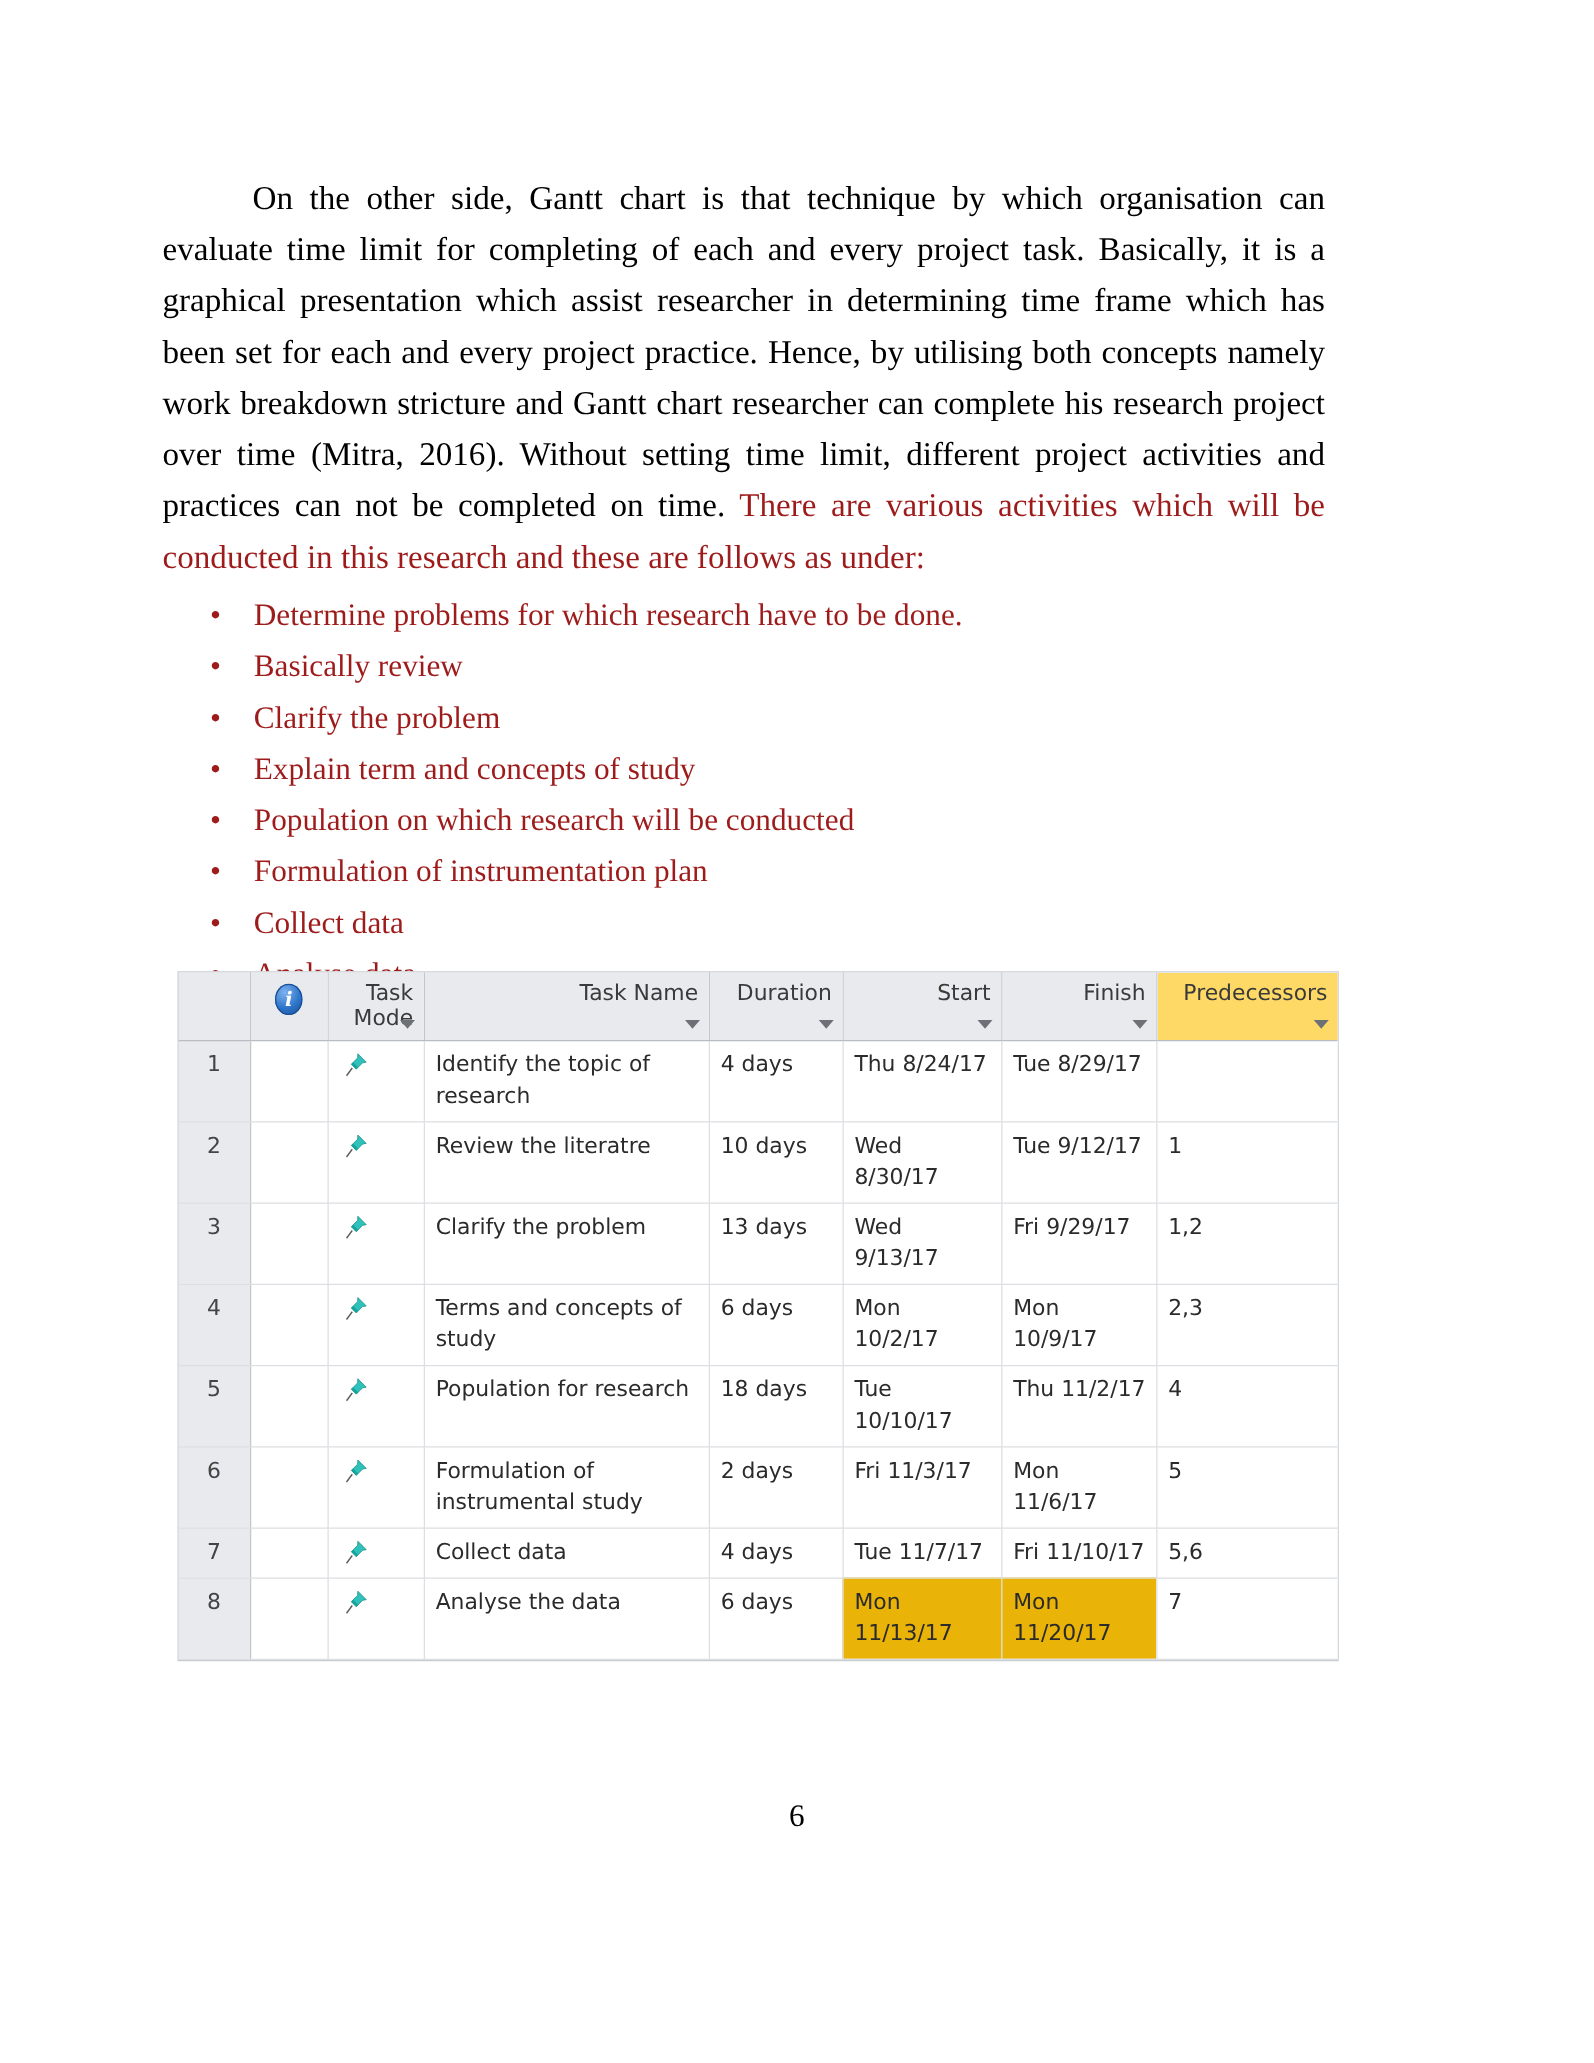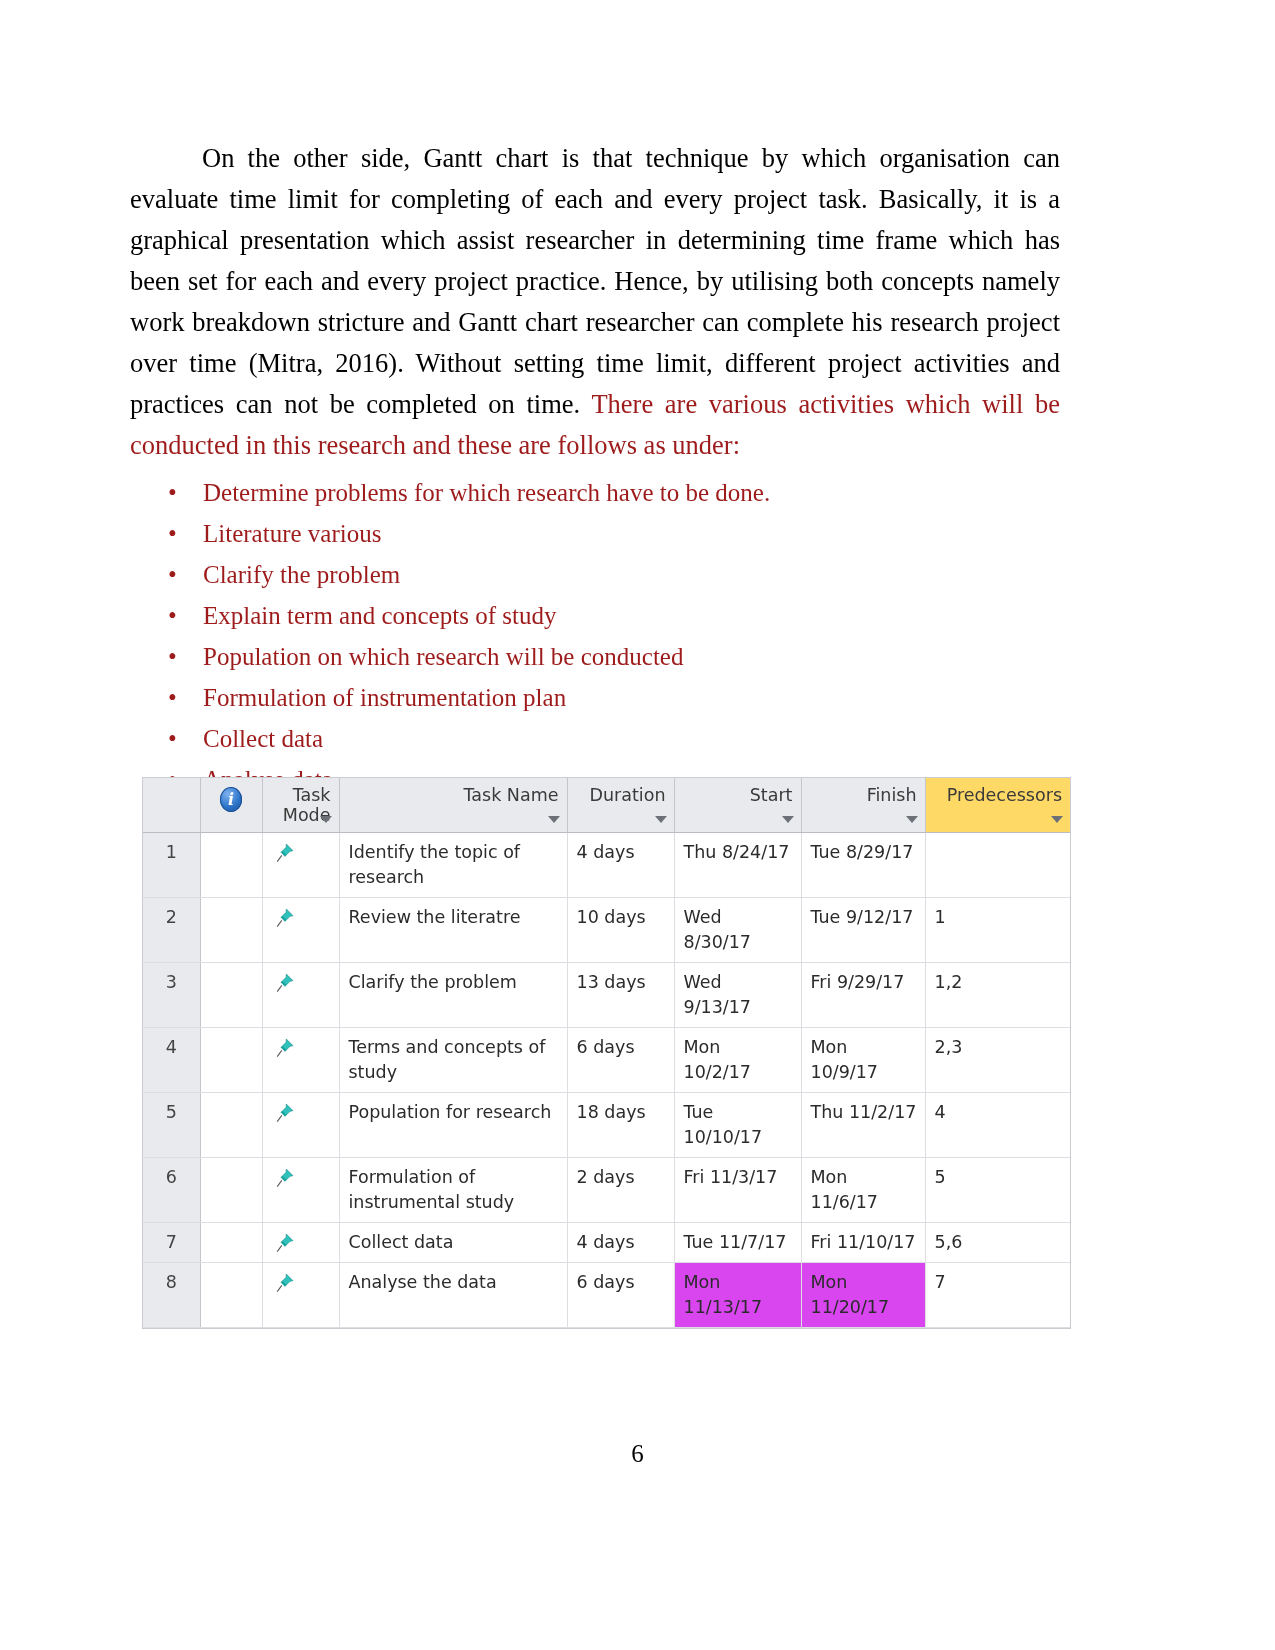--- a/index.html
+++ b/index.html
@@ -146,21 +146,21 @@
   table.proj tbody td.id-cell {
     background: #e8eaed;
     color: #444;
     text-align: center;
     border-right: 1px solid #c3c7cc;
     padding-left: 0;
     padding-right: 0;
   }
   table.proj tbody td.pred-cell { border-right: none; }
   table.proj tbody td.mode-cell { text-align: left; padding-left: 10px; }
-  table.proj tbody tr.sel td.sel-cell { background: #d946ef; }
+  table.proj tbody tr.sel td.sel-cell { background: #eab308; }
 
   .pin-icon { display: inline-block; width: 22px; height: 22px; vertical-align: middle; }
 
   .pagenum {
     position: absolute;
     left: 0;
     top: 1440px;
     width: 1275px;
     text-align: center;
     font-family: "Liberation Serif", serif;
@@ -172,21 +172,21 @@
 <body>
 
 <div class="page">
 
   <div class="content">
 
     <p class="body-par"><span>On the other side, Gantt chart is that technique by which organisation can evaluate time limit for completing of each and every project task. Basically, it is a graphical presentation which assist researcher in determining time frame which has been set for each and every project practice. Hence, by utilising both concepts namely work breakdown stricture and Gantt chart researcher can complete his research project over time (Mitra, 2016). Without setting time limit, different project activities and practices can not be completed on time.  </span><span class="red">There are various activities which will be conducted in this research and these are follows as under:</span></p>
 
     <ul class="bullets">
       <li><span class="dot">•</span><span>Determine problems for which research have to be done.</span></li>
-      <li><span class="dot">•</span><span>Literature various</span></li>
+      <li><span class="dot">•</span><span>Basically review</span></li>
       <li><span class="dot">•</span><span>Clarify the problem</span></li>
       <li><span class="dot">•</span><span>Explain term and concepts of study</span></li>
       <li><span class="dot">•</span><span>Population on which research will be conducted</span></li>
       <li><span class="dot">•</span><span>Formulation of instrumentation plan</span></li>
       <li><span class="dot">•</span><span>Collect data</span></li>
       <li><span class="dot">•</span><span>Analyse data</span></li>
     </ul>
 
   </div>
 

